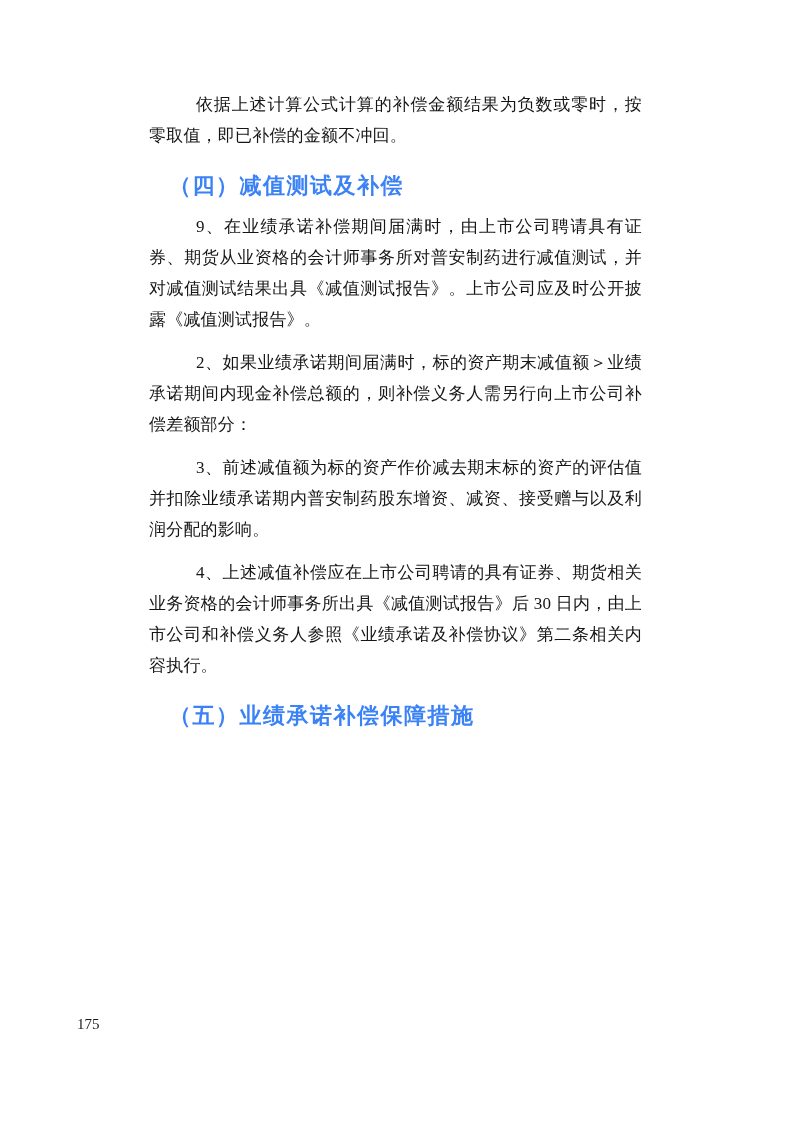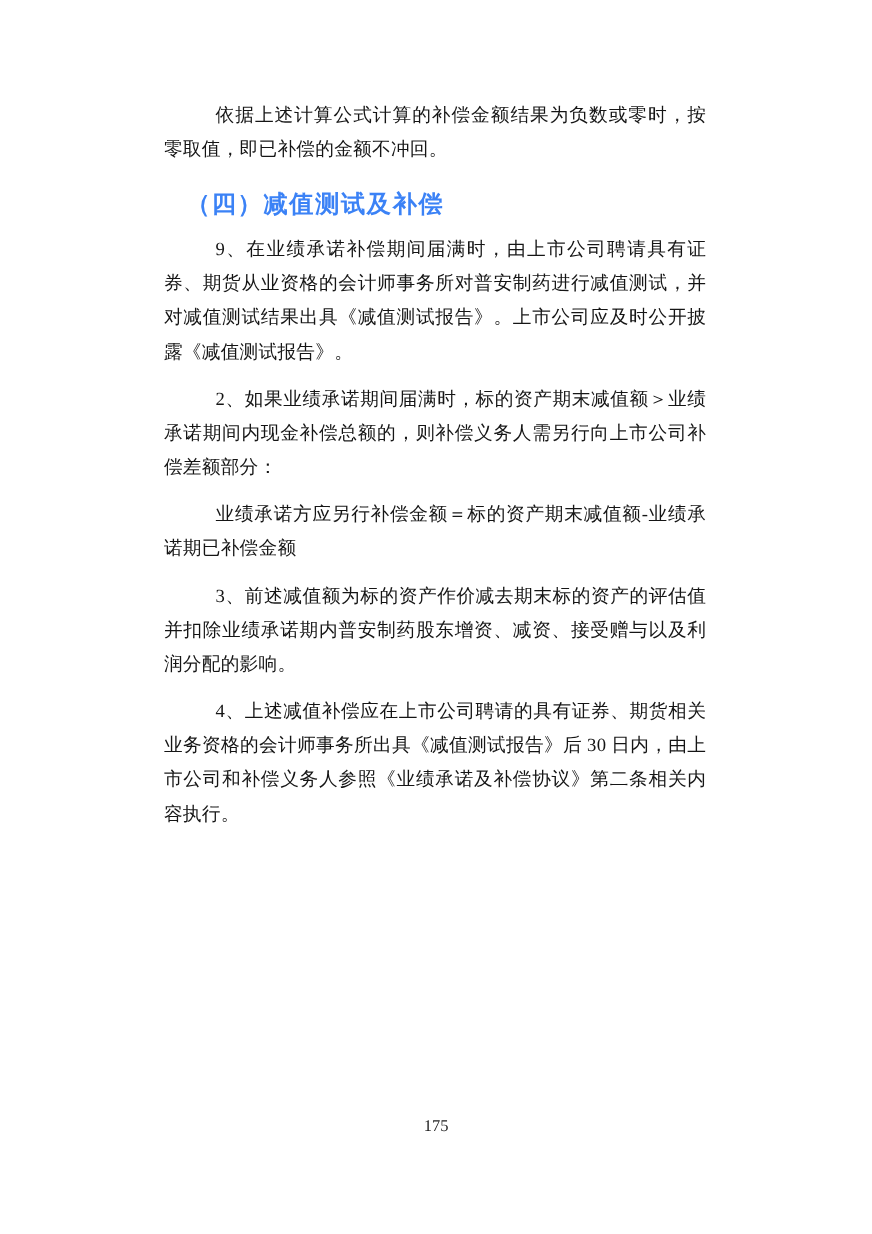--- a/index.html
+++ b/index.html
@@ -43,48 +43,48 @@
     font-size: 22px;
     line-height: 34px;
     letter-spacing: 1.5px;
     color: #3b82f6;
     margin: 18px 0 8px 0;
     padding-left: 20px;
   }
   .page-footer {
     position: absolute;
     top: 1014px;
-    left: 0;
+    left: 16px;
     right: 0;
-    text-align: center;
+    text-align: left;
     font-size: 15px;
     line-height: 20px;
     color: #1a1a1a;
     font-family: "Liberation Serif", "DejaVu Serif", serif;
   }
 </style>
 </head>
 <body>
 
 <div class="page">
 
   <p class="para">依据上述计算公式计算的补偿金额结果为负数或零时，按零取值，即已补偿的金额不冲回。</p>
 
 
   <h2 class="heading">（四）减值测试及补偿</h2>
 
   <p class="para">9、在业绩承诺补偿期间届满时，由上市公司聘请具有证券、期货从业资格的会计师事务所对普安制药进行减值测试，并对减值测试结果出具《减值测试报告》。上市公司应及时公开披露《减值测试报告》。</p>
 
   <p class="para">2、如果业绩承诺期间届满时，标的资产期末减值额＞业绩承诺期间内现金补偿总额的，则补偿义务人需另行向上市公司补偿差额部分：</p>
 
-  <p class="formula">业绩承诺方应另行补偿金额＝标的资产期末减值额-业绩承诺期已补偿金额</p>
 
 
   <p class="para">3、前述减值额为标的资产作价减去期末标的资产的评估值并扣除业绩承诺期内普安制药股东增资、减资、接受赠与以及利润分配的影响。</p>
 
   <p class="para">4、上述减值补偿应在上市公司聘请的具有证券、期货相关业务资格的会计师事务所出具《减值测试报告》后 30 日内，由上市公司和补偿义务人参照《业绩承诺及补偿协议》第二条相关内容执行。</p>
 
 
+  <h2 class="heading">（五）业绩承诺补偿保障措施</h2>
 
 
   <div class="page-footer">175</div>
 
 </div>
 
 </body></html>

